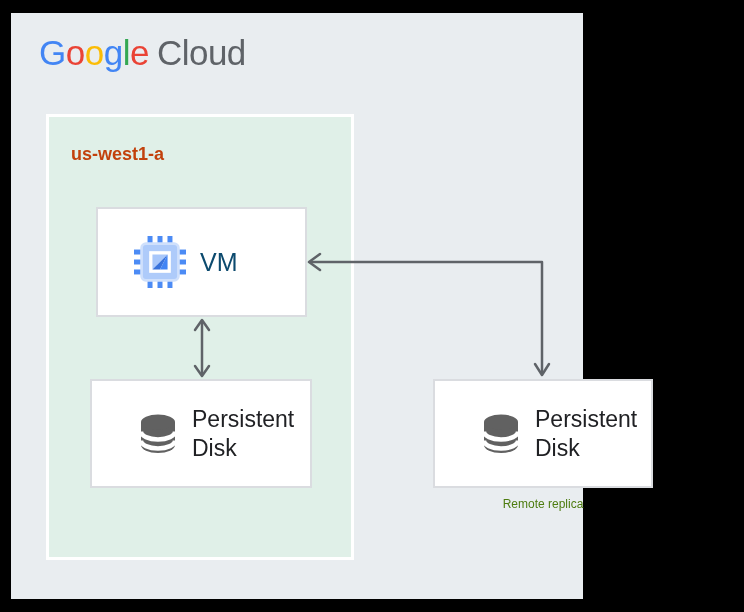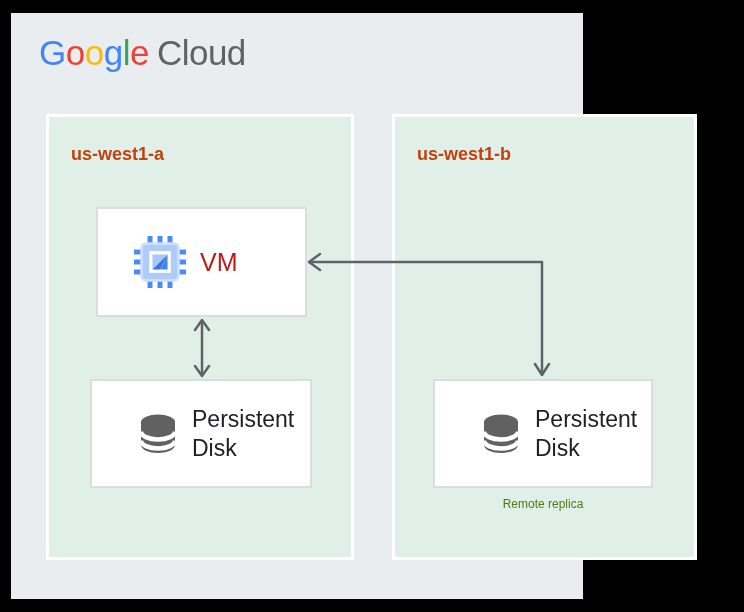--- a/index.html
+++ b/index.html
@@ -17,21 +17,21 @@
   .zone-a{left:35px;width:308px;}
   .zone-b{left:381px;width:305px;}
   .zone-label{position:absolute;left:22px;top:27px;font-size:18px;color:#c2410c;font-weight:bold;}
 
   
   .card{position:absolute;background:#FFFFFF;border:2px solid #DADCE0;box-sizing:border-box;display:flex;align-items:center;}
   .vm-card{left:85px;top:194px;width:211px;height:110px;padding-left:36px;gap:14px;}
   .disk-card{height:109px;top:366px;padding-left:44px;gap:12px;}
   .disk-a{left:79px;width:222px;}
   .disk-b{left:422px;width:220px;}
-  .vm-label{font-size:25px;color:#b91c1c;}
+  .vm-label{font-size:25px;color:#0c4a6e;}
   .disk-label{font-size:23px;line-height:29px;color:#202124;width:112px;}
   .note{position:absolute;left:422px;top:484px;width:220px;text-align:center;font-size:12px;color:#4d7c0f;}
 
   .icon{flex:0 0 auto;display:block;}
   svg{display:block;}
   .overlay{position:absolute;left:0;top:0;pointer-events:none;}
 </style>
 </head>
 <body>
 
@@ -39,23 +39,20 @@
   <div class="panel">
 
     <div class="logo">
       <span class="c-blue">G</span><span class="c-red">o</span><span class="c-yellow">o</span><span class="c-blue">g</span><span class="c-green">l</span><span class="c-red">e</span><span class="cloud">Cloud</span>
     </div>
 
     <div class="zone zone-a">
       <div class="zone-label">us-west1-a</div>
     </div>
 
-    <div class="zone zone-b">
-      <div class="zone-label">us-west1-b</div>
-    </div>
 
     <div class="card vm-card">
       <svg class="icon" width="52" height="52" viewBox="0 0 48 48">
         <g fill="#4C8BF5">
           <rect x="12.5" y="0" width="4.6" height="7.5"></rect>
             <rect x="21.7" y="0" width="4.6" height="7.5"></rect>
             <rect x="30.9" y="0" width="4.6" height="7.5"></rect>
           <rect x="12.5" y="40.5" width="4.6" height="7.5"></rect>
             <rect x="21.7" y="40.5" width="4.6" height="7.5"></rect>
             <rect x="30.9" y="40.5" width="4.6" height="7.5"></rect>

